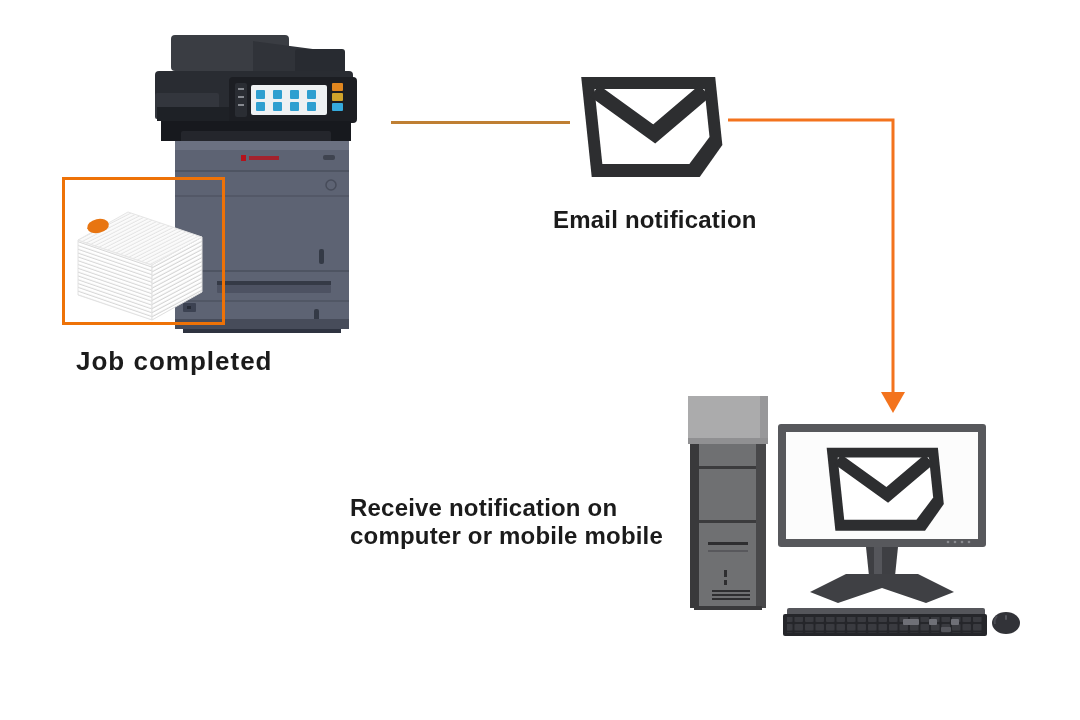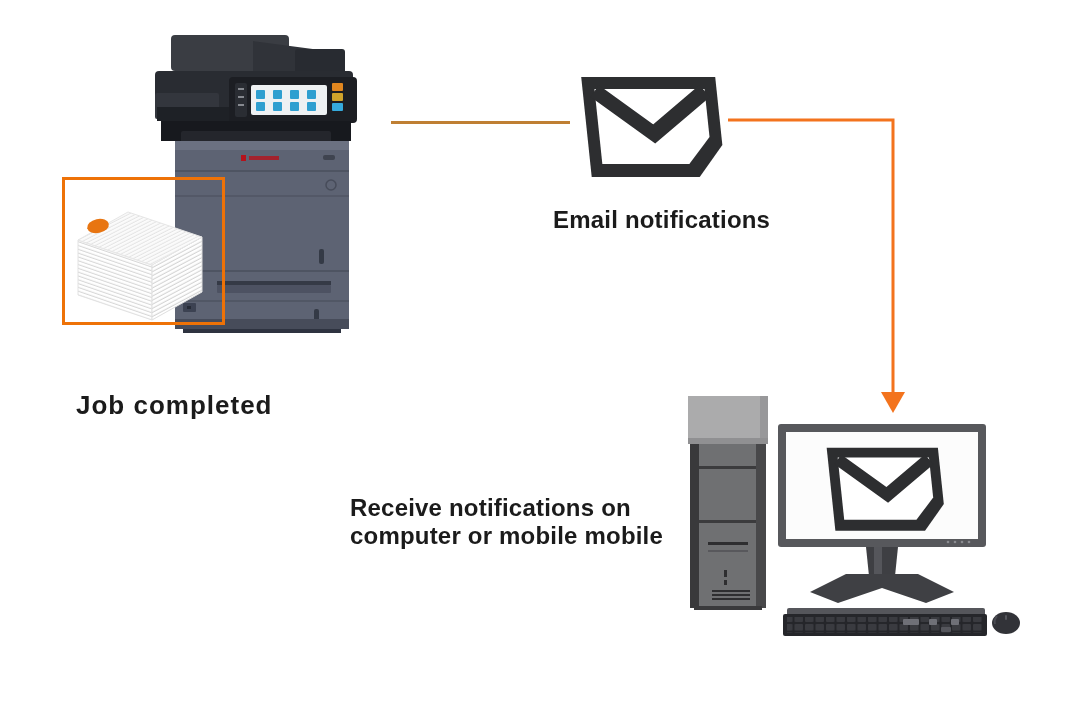--- a/index.html
+++ b/index.html
@@ -15,21 +15,21 @@
   .canvas{
     position:relative;width:1080px;height:720px;overflow:hidden;
     background:var(--background);
     font-family:"Liberation Sans",sans-serif;
   }
   .pos{position:absolute;}
   .label{
     position:absolute;color:var(--text-color);font-weight:bold;
     font-family:"Liberation Sans",sans-serif;white-space:nowrap;
   }
-  .label-job{left:76px;top:346px;font-size:26px;letter-spacing:1px;margin-top:44px;}
+  .label-job{left:76px;top:346px;font-size:26px;letter-spacing:1px;}
   .label-email{left:553px;top:206px;font-size:24px;letter-spacing:.2px;}
   .label-receive{left:350px;top:494px;font-size:24px;line-height:28px;letter-spacing:.2px;}
   .job-box{
     position:absolute;left:62px;top:177px;width:157px;height:142px;
     border:3px solid var(--accent-orange);
   }
   .line-left{
     position:absolute;left:391px;top:121px;width:179px;height:3px;
     background:var(--connector-left);
   }
@@ -134,21 +134,21 @@
   <div class="label label-job">Job completed</div>
 
   <div class="line-left"></div>
 
   <svg class="pos" style="left:578px;top:74px" width="152" height="106" viewBox="0 0 152 104">
     <g transform="skewX(6)">
       <use href="#envelope-sym" width="140" height="104"></use>
     </g>
   </svg>
 
-  <div class="label label-email">Email notifications</div>
+  <div class="label label-email">Email notification</div>
 
   <svg class="pos" style="left:725px;top:112px" width="185" height="305" viewBox="0 0 185 305">
     <path d="M3 8 H168 V283" stroke="var(--connector-right)" stroke-width="3" fill="none"></path>
     <polygon points="156,280 180,280 168,301" fill="var(--connector-right)"></polygon>
   </svg>
 
   <svg class="pos" style="left:686px;top:394px" width="84" height="218" viewBox="0 0 84 218">
     <rect x="4" y="44" width="76" height="170" fill="#6f7072"></rect>
     <rect x="4" y="44" width="9" height="170" fill="#39393b"></rect>
     <rect x="70" y="44" width="10" height="170" fill="#48484a"></rect>
@@ -196,17 +196,17 @@
     <rect x="158" y="21" width="10" height="5" rx="1" fill="#55565c"></rect>
   </svg>
 
   <svg class="pos" style="left:991px;top:610px" width="32" height="26" viewBox="0 0 32 26">
     <ellipse cx="15" cy="13" rx="14" ry="11" fill="#323338"></ellipse>
     <path d="M6 6 A 13 10 0 0 0 4 14" stroke="#4a4b52" stroke-width="2" fill="none"></path>
     <rect x="14" y="5" width="2" height="5" rx="1" fill="#55565c"></rect>
   </svg>
 
   <div class="label label-receive">
-    <span>Receive notifications on</span><br>
+    <span>Receive notification on</span><br>
     <span>computer or mobile mobile</span>
   </div>
 
 </div>
 
 </body></html>

